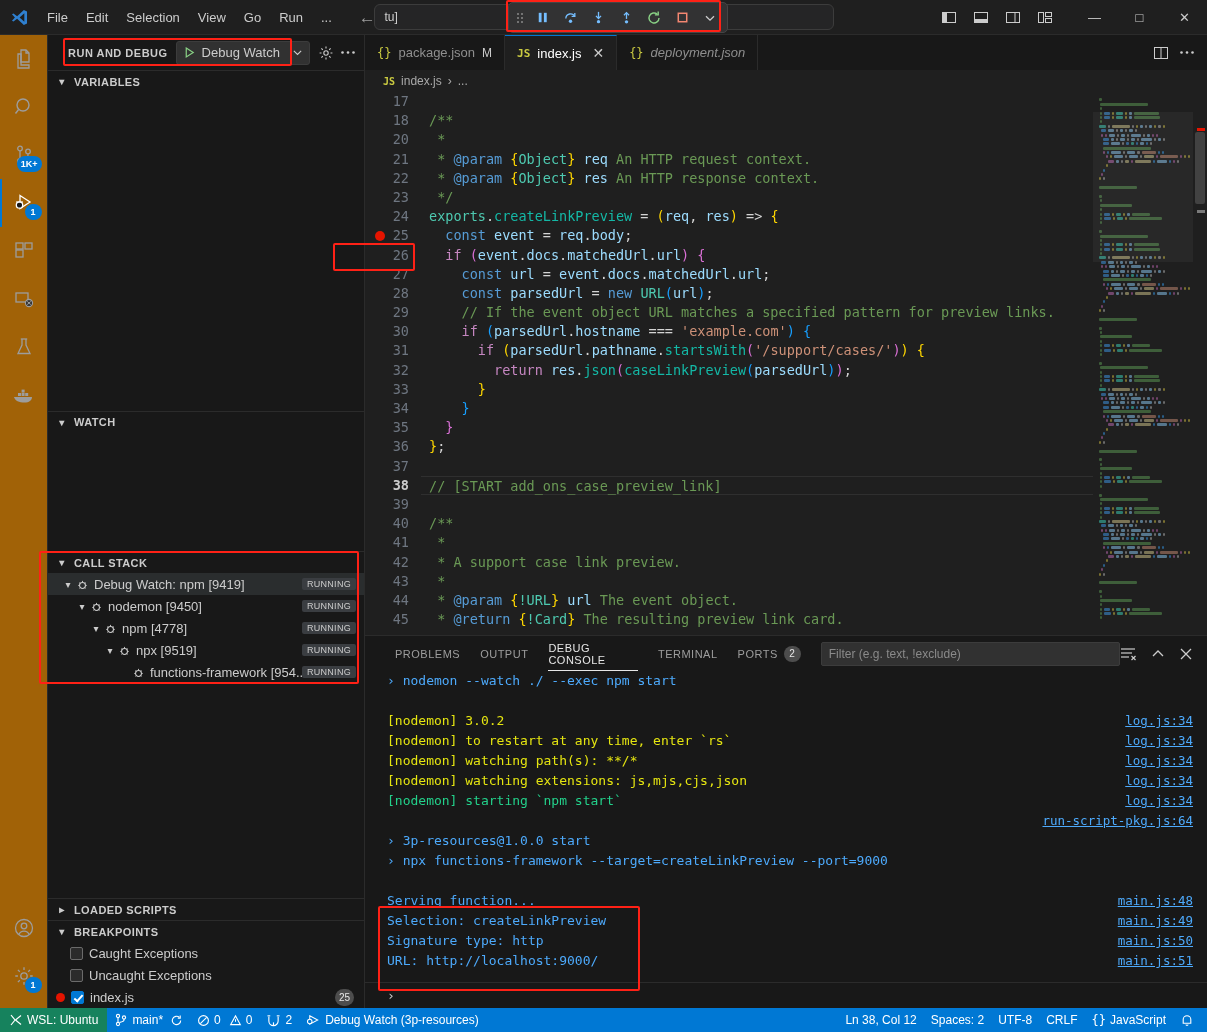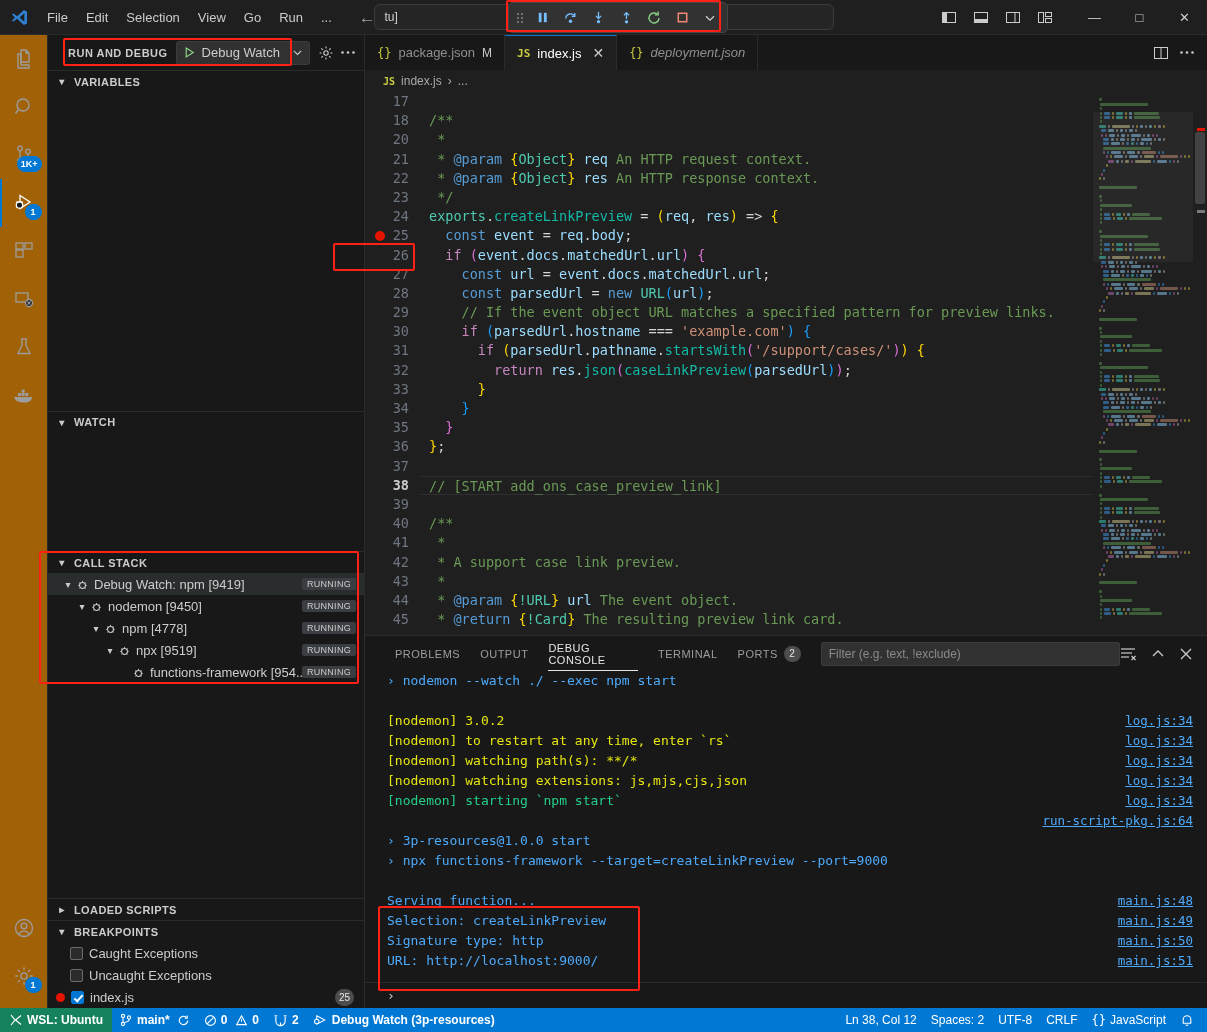--- a/index.html
+++ b/index.html
@@ -165,21 +165,21 @@
   .crow .ctxt { flex: 1 1 auto; }
   .src-link { color: #4daafc; text-decoration: underline; font-size: 12.5px; padding-right: 14px; }
   .c-blue { color: #4daafc; }
   .c-yellow { color: #e5e510; }
   .c-green { color: #23d18b; }
   .c-prompt { color: #4daafc; }
   .console-input { height: 26px; display: flex; align-items: center; padding-left: 22px; border-top: 1px solid #2b2b2b; color: #cccccc; font-family: "DejaVu Sans Mono", monospace; font-size: 13px; flex: 0 0 26px; }
 
   
   .statusbar { height: 24px; flex: 0 0 24px; background: #0078d4; display: flex; align-items: center; color: #ffffff; font-size: 12px; }
-  .sb-left { display: flex; align-items: flex-start; font-weight: bold; }
+  .sb-left { display: flex; align-items: flex-start; }
   .sb-right { margin-left: auto; display: flex; align-items: center; padding-right: 6px; }
   .sitem { display: flex; align-items: center; gap: 4px; padding: 0 7px; height: 24px; }
   .remote { background: #16825d; padding: 0 9px; }
   svg { display: block; }
 </style>
 </head>
 <body>
 
 <div id="app">
 

